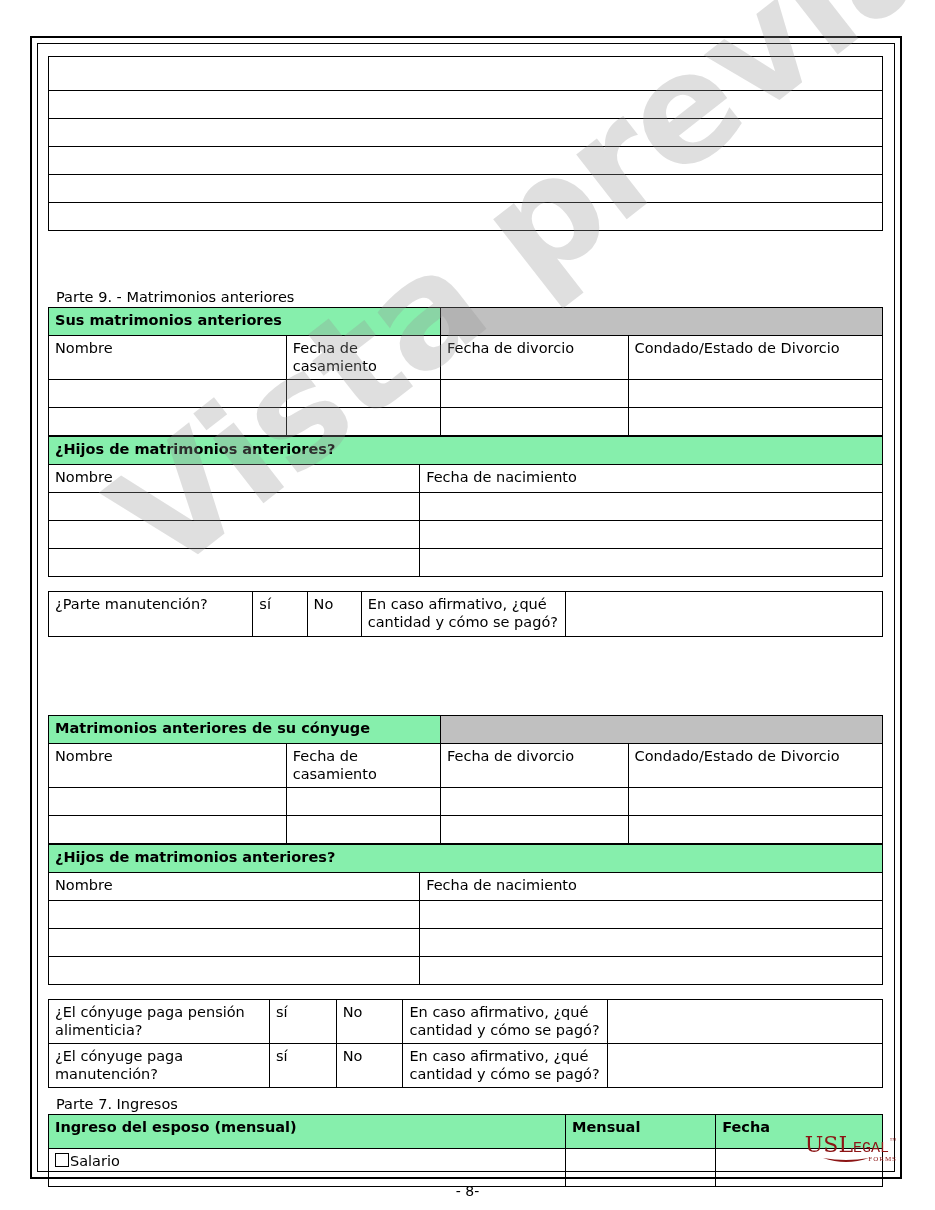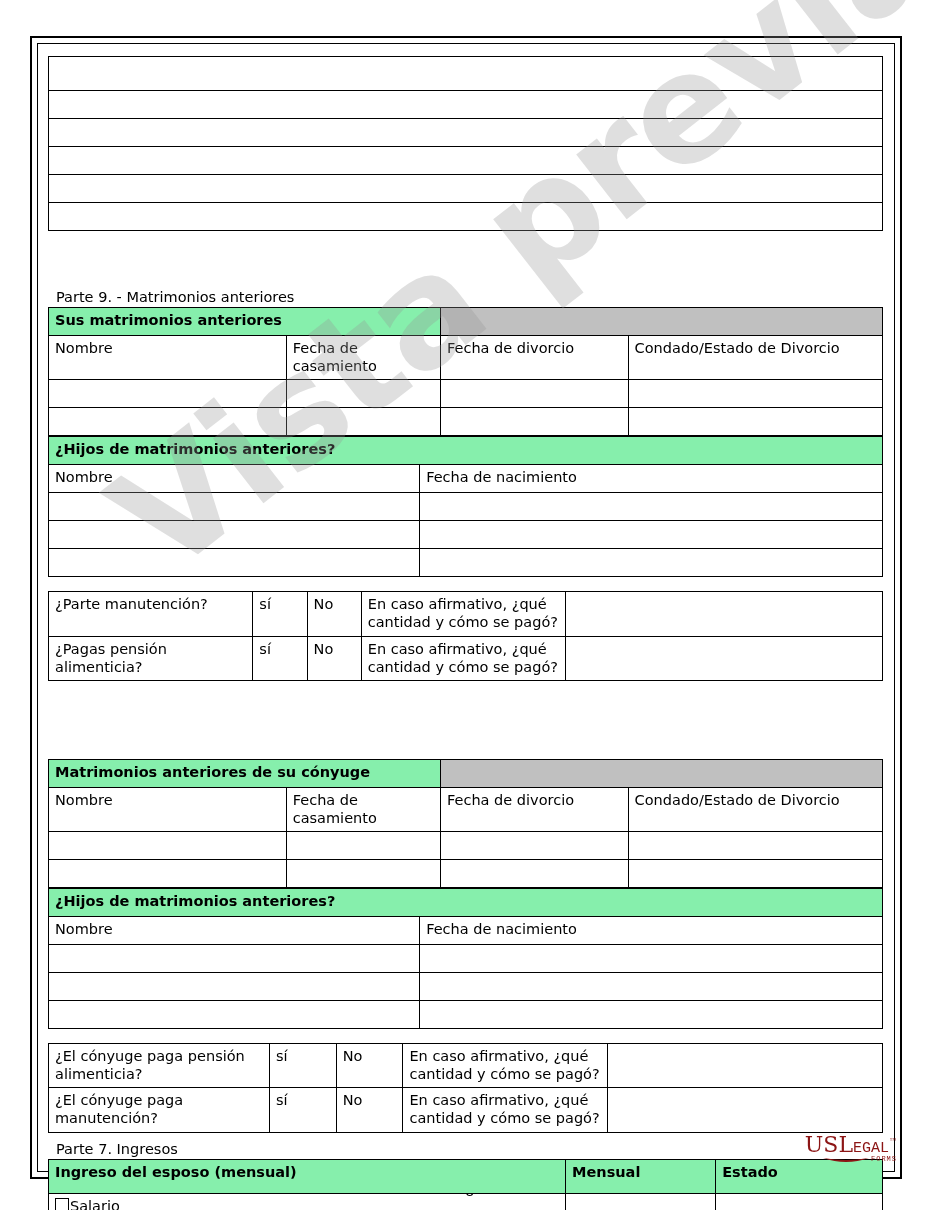--- a/index.html
+++ b/index.html
@@ -145,21 +145,21 @@
   }
   #uslegal .lg .small {
     font-size: 15px;
     font-family: Liberation Mono, monospace;
   }
   #uslegal .tm {
     font-size: 8px;
     vertical-align: super;
   }
   #uslegal .sub {
-    font-family: Liberation Mono, monospace;
+    font-family: Liberation Serif, serif;
     font-size: 7px;
     color: #8c1515;
     letter-spacing: 1px;
     margin-top: -2px;
   }
   #uslegal .swoosh {
     position: absolute;
     right: 28px;
     top: 22px;
     width: 46px;
@@ -277,27 +277,20 @@
         <col style="width:38%">
     </colgroup>
     <tbody>
         <tr>
       <td class="tall">¿Parte manutención?</td>
       <td>sí</td>
       <td>No</td>
       <td>En caso afirmativo, ¿qué cantidad y cómo se pagó?</td>
       <td></td>
     </tr>
-    <tr>
-      <td class="tall">¿Pagas pensión alimenticia?</td>
-      <td>sí</td>
-      <td>No</td>
-      <td>En caso afirmativo, ¿qué cantidad y cómo se pagó?</td>
-      <td></td>
-    </tr>
   </tbody>
     </table>
 
   <div style="height:78px"></div>
 
   <table class="doc">
     <colgroup>
       <col style="width:28.5%">
         <col style="width:18.5%">
         <col style="width:22.5%">
@@ -390,21 +383,21 @@
   <table class="doc">
     <colgroup>
         <col style="width:62%">
         <col style="width:18%">
         <col style="width:20%">
       </colgroup>
     <tbody>
         <tr>
       <td class="hdr" style="height:26px">Ingreso del esposo (mensual)</td>
       <td class="hdr bold-center">Mensual</td>
-      <td class="hdr bold-center">Estado</td>
+      <td class="hdr bold-center">Fecha</td>
     </tr>
     <tr>
       <td style="height:30px"><span class="chk"></span><span>Salario</span></td>
       <td></td>
       <td></td>
     </tr>
 
   </tbody>
     </table>
 

